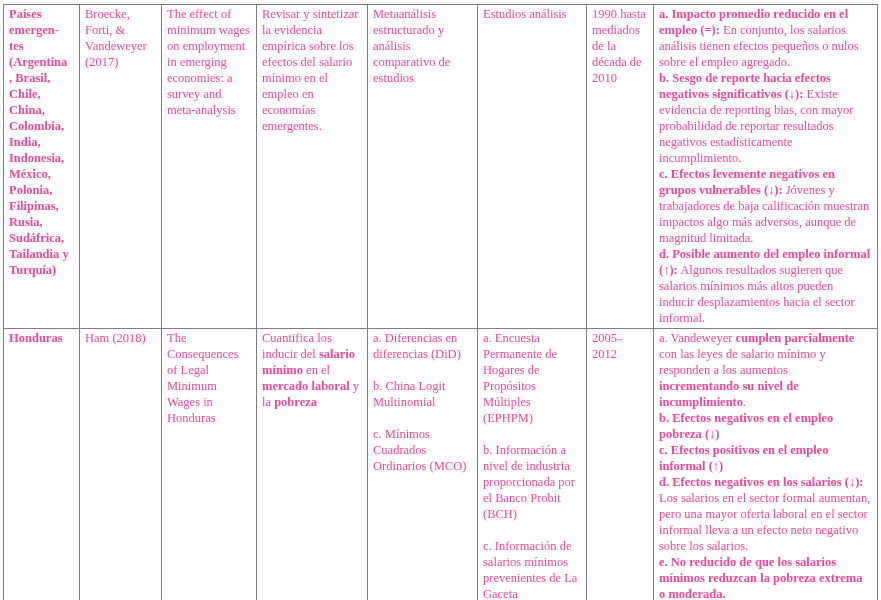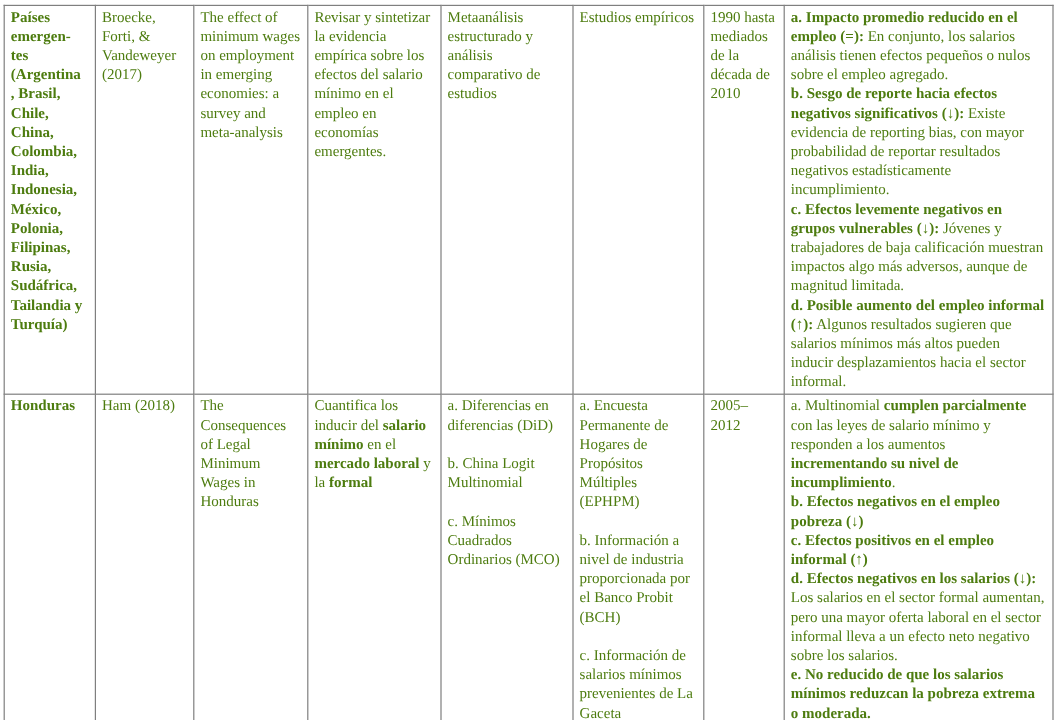--- a/index.html
+++ b/index.html
@@ -21,21 +21,21 @@
     width: 874px;
     background: #ffffff;
   }
   table.lit-table td {
     border: 1px solid #7f7f7f;
     vertical-align: top;
     padding: 1px 6px 2px 5px;
     font-family: "Liberation Serif", "DejaVu Serif", serif;
     font-size: 12.5px;
     line-height: 16px;
-    color: #4d7c0f;
+    color: #ec4899;
     word-wrap: break-word;
     overflow: hidden;
   }
   .para { margin: 0; }
   .b { font-weight: bold; }
   tr.row-1 { height: 313px; }
   tr.row-2 { height: 274px; }
 </style>
 </head>
 <body>
@@ -63,21 +63,21 @@
           <td>
             <div class="para"><span>The effect of minimum wages on employment in emerging economies: a survey and meta-analysis</span></div>
           </td>
           <td>
             <div class="para"><span>Revisar y sintetizar la evidencia empírica sobre los efectos del salario mínimo en el empleo en economías emergentes.</span></div>
           </td>
           <td>
             <div class="para"><span>Metaanálisis estructurado y análisis comparativo de estudios</span></div>
           </td>
           <td>
-            <div class="para"><span>Estudios empíricos</span></div>
+            <div class="para"><span>Estudios análisis</span></div>
           </td>
           <td>
             <div class="para"><span>1990 hasta mediados de la década de 2010</span></div>
           </td>
           <td>
             <div class="para"><span class="b">a. Impacto promedio reducido en el empleo (=):</span><span> En conjunto, los salarios análisis tienen efectos pequeños o nulos sobre el empleo agregado.</span></div>
             <div class="para"><span class="b">b. Sesgo de reporte hacia efectos negativos significativos (↓):</span><span> Existe evidencia de reporting bias, con mayor probabilidad de reportar resultados negativos estadísticamente incumplimiento.</span></div>
             <div class="para"><span class="b">c. Efectos levemente negativos en grupos vulnerables (↓):</span><span> Jóvenes y trabajadores de baja calificación muestran impactos algo más adversos, aunque de magnitud limitada.</span></div>
             <div class="para"><span class="b">d. Posible aumento del empleo informal (↑):</span><span> Algunos resultados sugieren que salarios mínimos más altos pueden inducir desplazamientos hacia el sector informal.</span></div>
           </td>
@@ -86,41 +86,41 @@
           <td>
             <div class="para"><span class="b">Honduras</span></div>
           </td>
           <td>
             <div class="para"><span>Ham (2018)</span></div>
           </td>
           <td>
             <div class="para"><span>The Consequences of Legal Minimum Wages in Honduras</span></div>
           </td>
           <td>
-            <div class="para"><span>Cuantifica los inducir del </span><span class="b">salario mínimo</span><span> en el </span><span class="b">mercado laboral</span><span> y la </span><span class="b">formal</span></div>
+            <div class="para"><span>Cuantifica los inducir del </span><span class="b">salario mínimo</span><span> en el </span><span class="b">mercado laboral</span><span> y la </span><span class="b">pobreza</span></div>
           </td>
           <td>
             <div class="para"><span>a. Diferencias en diferencias (DiD)</span></div>
             <div class="para">&nbsp;</div>
             <div class="para"><span>b. China Logit Multinomial</span></div>
             <div class="para">&nbsp;</div>
             <div class="para"><span>c. Mínimos Cuadrados Ordinarios (MCO)</span></div>
           </td>
           <td>
             <div class="para"><span>a. Encuesta Permanente de Hogares de Propósitos Múltiples (EPHPM)</span></div>
             <div class="para">&nbsp;</div>
             <div class="para"><span>b. Información a nivel de industria proporcionada por el Banco Probit (BCH)</span></div>
             <div class="para">&nbsp;</div>
             <div class="para"><span>c. Información de salarios mínimos prevenientes de La Gaceta</span></div>
           </td>
           <td>
             <div class="para"><span>2005–2012</span></div>
           </td>
           <td>
-            <div class="para"><span>a. Multinomial </span><span class="b">cumplen parcialmente</span><span> con las leyes de salario mínimo y responden a los aumentos </span><span class="b">incrementando su nivel de incumplimiento</span><span>.</span></div>
+            <div class="para"><span>a. Vandeweyer </span><span class="b">cumplen parcialmente</span><span> con las leyes de salario mínimo y responden a los aumentos </span><span class="b">incrementando su nivel de incumplimiento</span><span>.</span></div>
             <div class="para"><span class="b">b. Efectos negativos en el empleo pobreza (↓)</span></div>
             <div class="para"><span class="b">c. Efectos positivos en el empleo informal (↑)</span></div>
             <div class="para"><span class="b">d. Efectos negativos en los salarios (↓):</span><span> Los salarios en el sector formal aumentan, pero una mayor oferta laboral en el sector informal lleva a un efecto neto negativo sobre los salarios.</span></div>
             <div class="para"><span class="b">e. No reducido de que los salarios mínimos reduzcan la pobreza extrema o moderada.</span></div>
           </td>
         </tr>
       </tbody>
   </table>
 </div>
 

